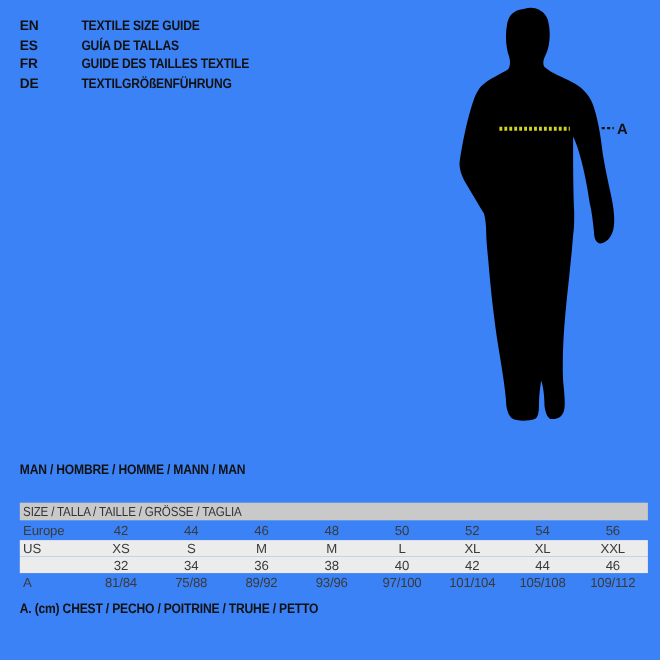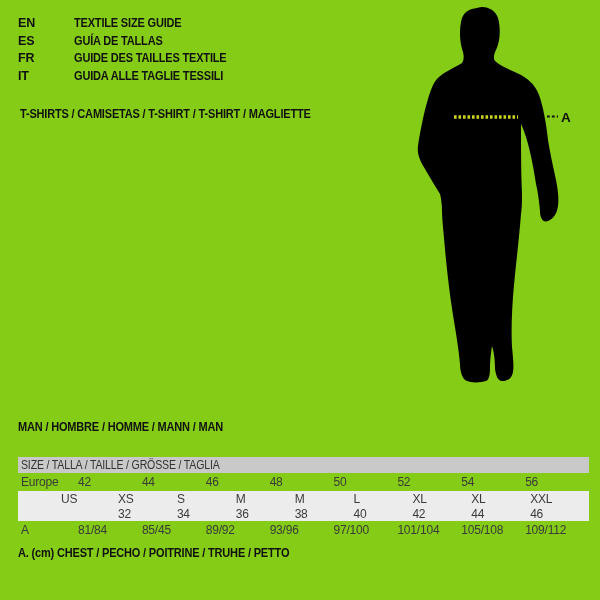--- a/index.html
+++ b/index.html
@@ -1,17 +1,17 @@
 <!DOCTYPE html>
 <html><head>
 <meta charset="utf-8">
 <style>
   html,body{margin:0;padding:0;background:#fff;}
   #canvas{
-    position:relative;width:600px;height:600px;background:#84cc16;overflow:hidden;
+    position:relative;width:600px;height:600px;background:#3b82f6;overflow:hidden;
     font-family:"Liberation Sans","DejaVu Sans",sans-serif;color:#111;
   }
   
   .cond{display:inline-block;transform:scaleX(0.88);transform-origin:0 50%;white-space:nowrap;}
 
   
   #langs{position:absolute;left:18px;top:15px;}
   .lang-row{height:17.6px;line-height:17.6px;font-size:12.5px;font-weight:bold;letter-spacing:-0.2px;}
   .lang-row .code{display:inline-block;width:56px;vertical-align:top;}
 
@@ -24,44 +24,41 @@
 
   
   #man-title{position:absolute;left:18px;top:420px;font-size:12.5px;font-weight:bold;letter-spacing:-0.2px;line-height:14px;}
 
   
   #size-table{position:absolute;left:18px;top:457px;width:571px;font-size:12px;color:#3a3a3a;letter-spacing:-0.2px;}
   #size-table .thead{height:16px;line-height:16px;background:#c9c9c9;padding-left:3px;color:#333;}
   .trow{display:flex;align-items:center;}
   .trow.h18{height:18px;}
   .trow.h15{height:15px;}
-  .trow.stripe{background:#ececec;padding-left:40px;}
+  .trow.stripe{background:#ececec;}
   .trow .rlabel{width:60px;padding-left:3px;box-sizing:border-box;flex:0 0 auto;}
   .trow .cells{flex:1;display:flex;}
-  .trow .cells span{flex:1;}
+  .trow .cells span{flex:1;text-align:center;}
 
   
   #footnote{position:absolute;left:18px;top:546px;font-size:12.5px;font-weight:bold;letter-spacing:-0.2px;line-height:14px;color:#111;}
 </style>
 </head>
 <body>
 
 <div id="canvas">
 
   <div id="langs">
       <div class="lang-row"><span class="code">EN</span><span class="cond">TEXTILE SIZE GUIDE</span></div>
       <div class="lang-row"><span class="code">ES</span><span class="cond">GUÍA DE TALLAS</span></div>
       <div class="lang-row"><span class="code">FR</span><span class="cond">GUIDE DES TAILLES TEXTILE</span></div>
-      <div class="lang-row"><span class="code">IT</span><span class="cond">GUIDA ALLE TAGLIE TESSILI</span></div>
+      <div class="lang-row"><span class="code">DE</span><span class="cond">TEXTILGRÖßENFÜHRUNG</span></div>
     </div>
 
   <div id="cats">
-    <div class="cat-line">
-      <span class="cond">T-SHIRTS / CAMISETAS / T-SHIRT / T-SHIRT / MAGLIETTE</span>
-    </div>
   </div>
 
   <svg id="figure" viewBox="0 0 210 400" width="210" height="400" xmlns="http://www.w3.org/2000/svg">
     <path d="M87 8
              C95 5 105 9 108 18
              C111 29 110 42 106 50
              C104 54 103 58 105 61
              C112 67 121 70 129 74
              C137 78 145 84 149 95
              C153 106 156 122 158 140
@@ -146,21 +143,21 @@
             <span>40</span>
             <span>42</span>
             <span>44</span>
             <span>46</span>
           </span>
         </div>
         <div class="trow h18">
           <span class="rlabel">A</span>
           <span class="cells">
             <span>81/84</span>
-            <span>85/45</span>
+            <span>75/88</span>
             <span>89/92</span>
             <span>93/96</span>
             <span>97/100</span>
             <span>101/104</span>
             <span>105/108</span>
             <span>109/112</span>
           </span>
         </div>
       </div>
   </div>

